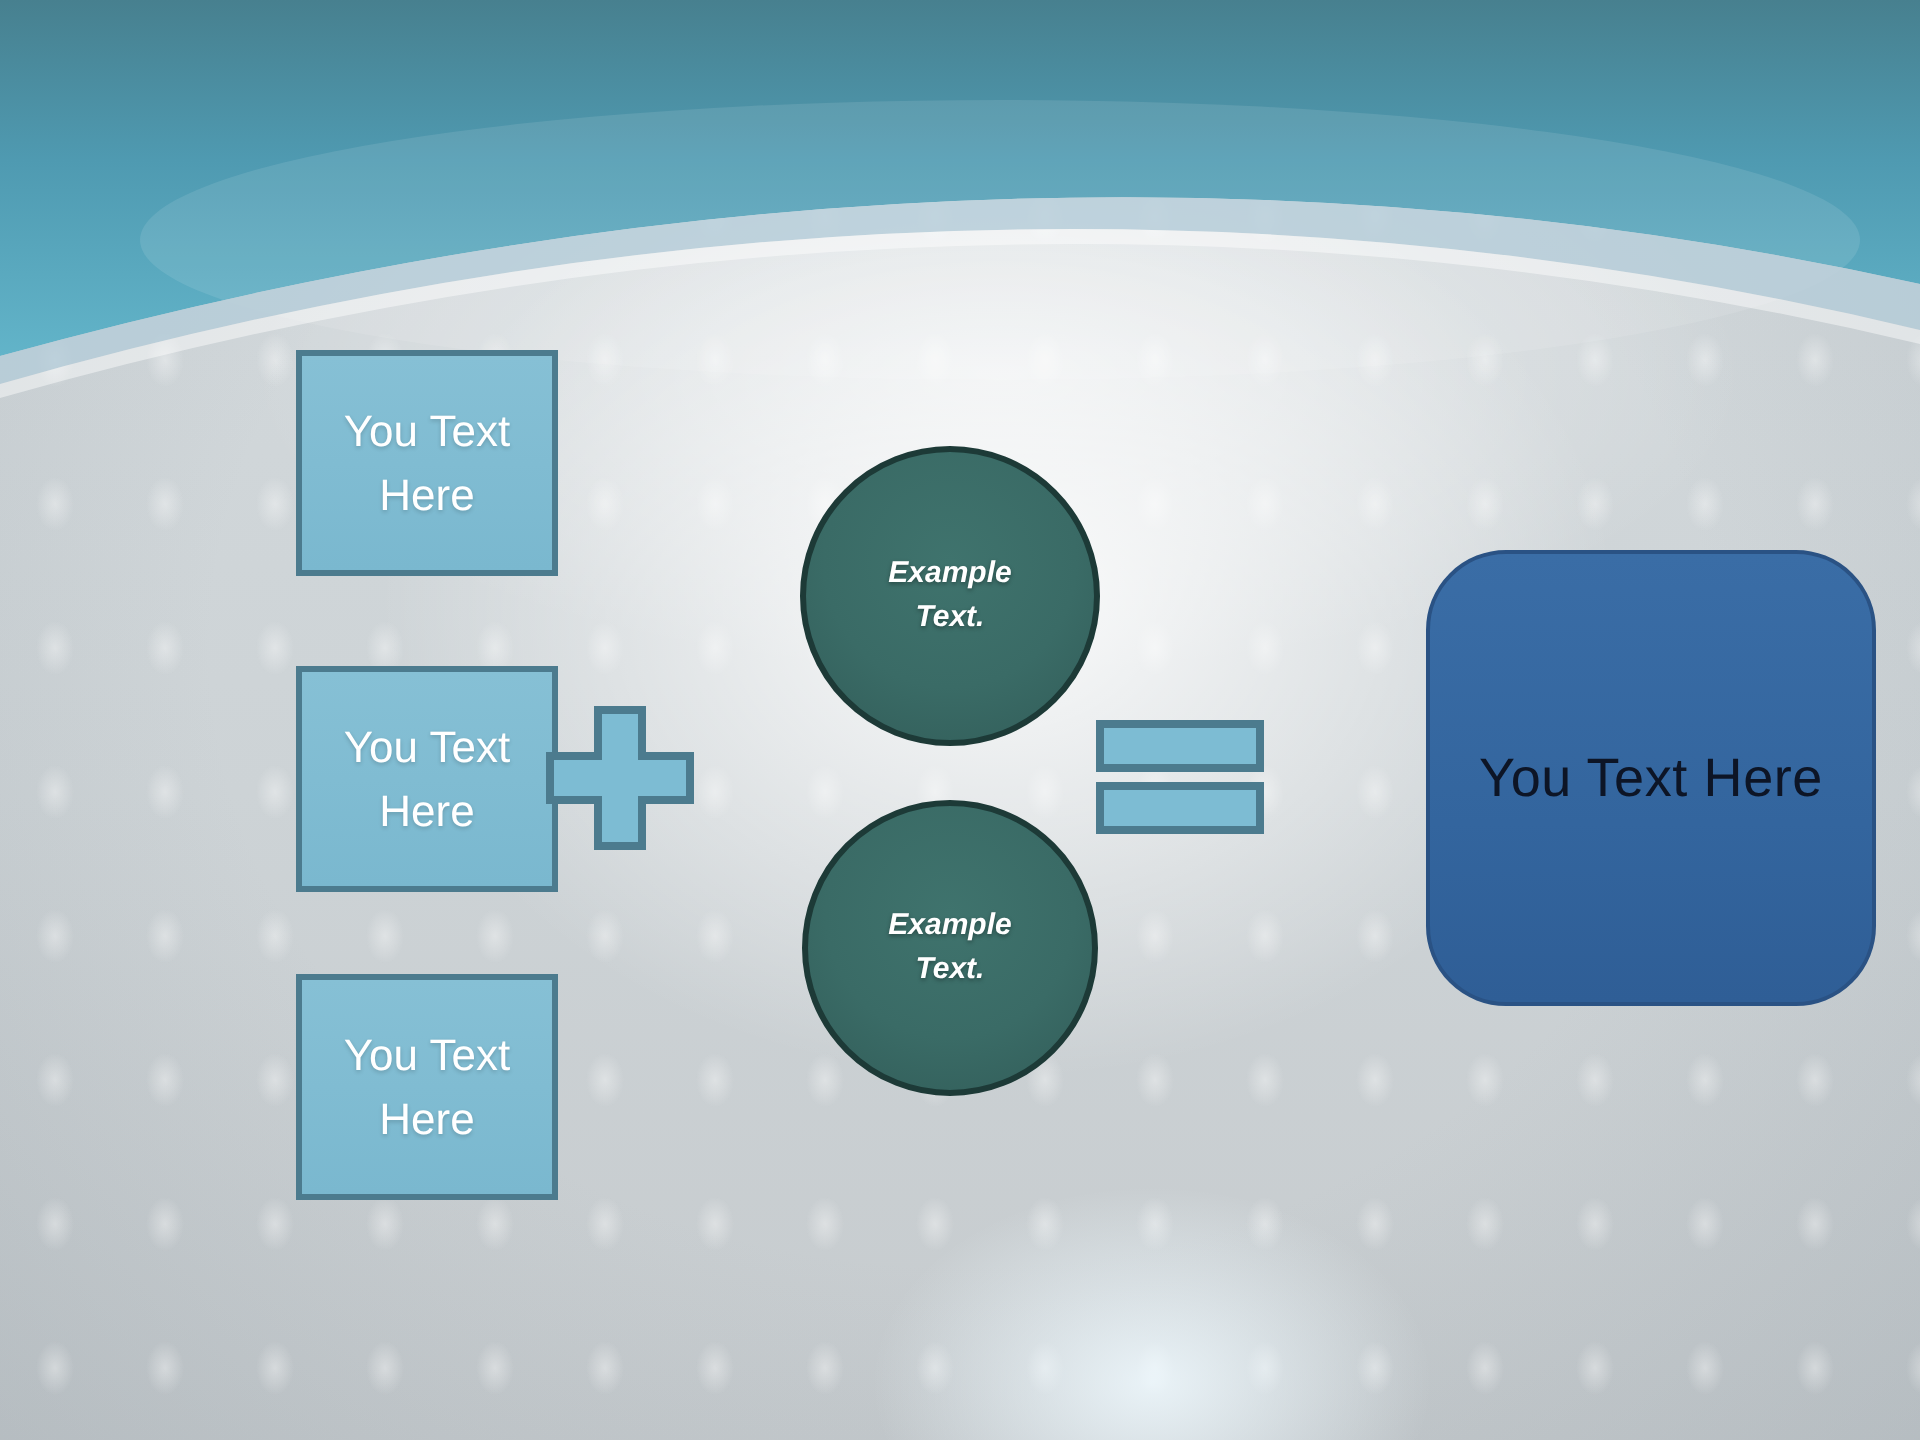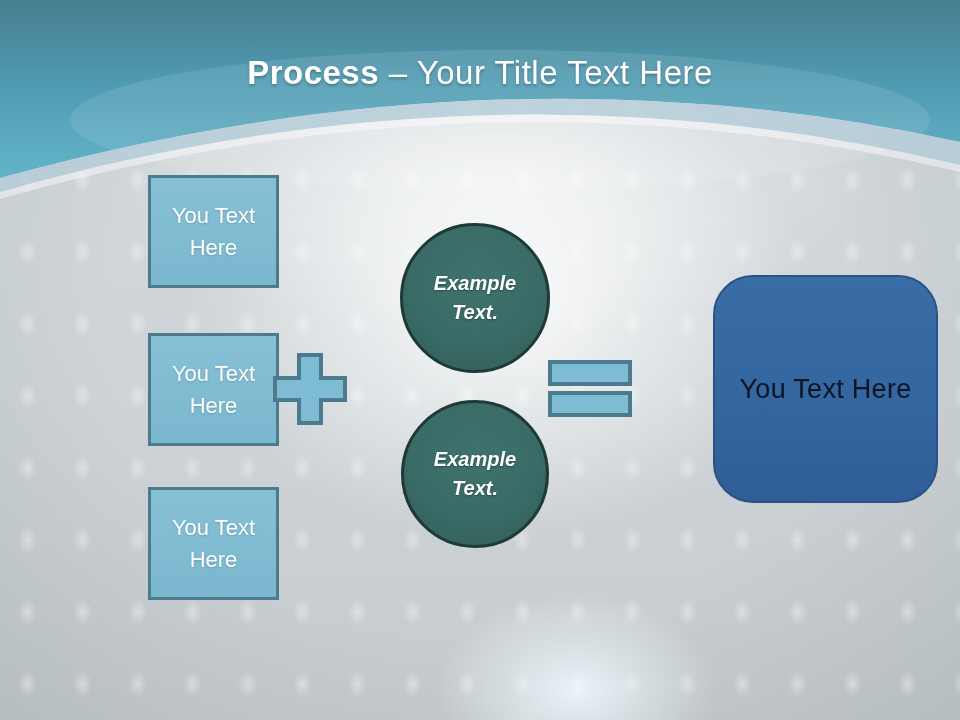--- a/index.html
+++ b/index.html
@@ -63,21 +63,21 @@
   .sq3 { top: 487px; }
   
   .circle {
     width: 150px; height: 150px;
     border-radius: 50%;
     background: radial-gradient(circle at 50% 38%, #3f736d 0%, #3a6b66 55%, #315c58 100%);
     border: 3px solid #1d3a37;
     color: #ffffff;
     font-style: italic;
     font-weight: 700;
-    font-size: 20px;
+    font-size: 15px;
     line-height: 1.45;
     padding: 0 28px;
     text-shadow: 0 1px 2px rgba(0,0,0,0.35);
   }
   .circle1 { left: 360px; top: 223px; }
   .circle2 { left: 361px; top: 400px; width: 148px; height: 148px; }
   
   .op { position: absolute; z-index: 4; }
   .plus-op { left: 273px; top: 353px; }
   .equals-op { left: 546px; top: 358px; }
@@ -112,21 +112,20 @@
 
     <path d="M0,0 H960 V142 Q500,40 0,178 Z" fill="url(#tealGrad)"></path>
 
     <ellipse cx="500" cy="120" rx="430" ry="70" fill="#ffffff" opacity="0.10"></ellipse>
 
     <path d="M0,178 Q500,40 960,142 L960,165 Q490,52 0,192 Z" fill="#b4ccd9" fill-opacity="0.78"></path>
 
     <path d="M0,192 Q490,52 960,165 L960,172 Q490,60 0,199 Z" fill="#ffffff" fill-opacity="0.45"></path>
   </svg>
 
-  <div class="slide-title"><span class="title-bold">Process</span><span class="title-rest"> – Your Title Text Here</span></div>
 
   <div class="shape sq sq1">
     <span>You Text Here</span>
   </div>
   <div class="shape sq sq2">
     <span>You Text Here</span>
   </div>
   <div class="shape sq sq3">
     <span>You Text Here</span>
   </div>

